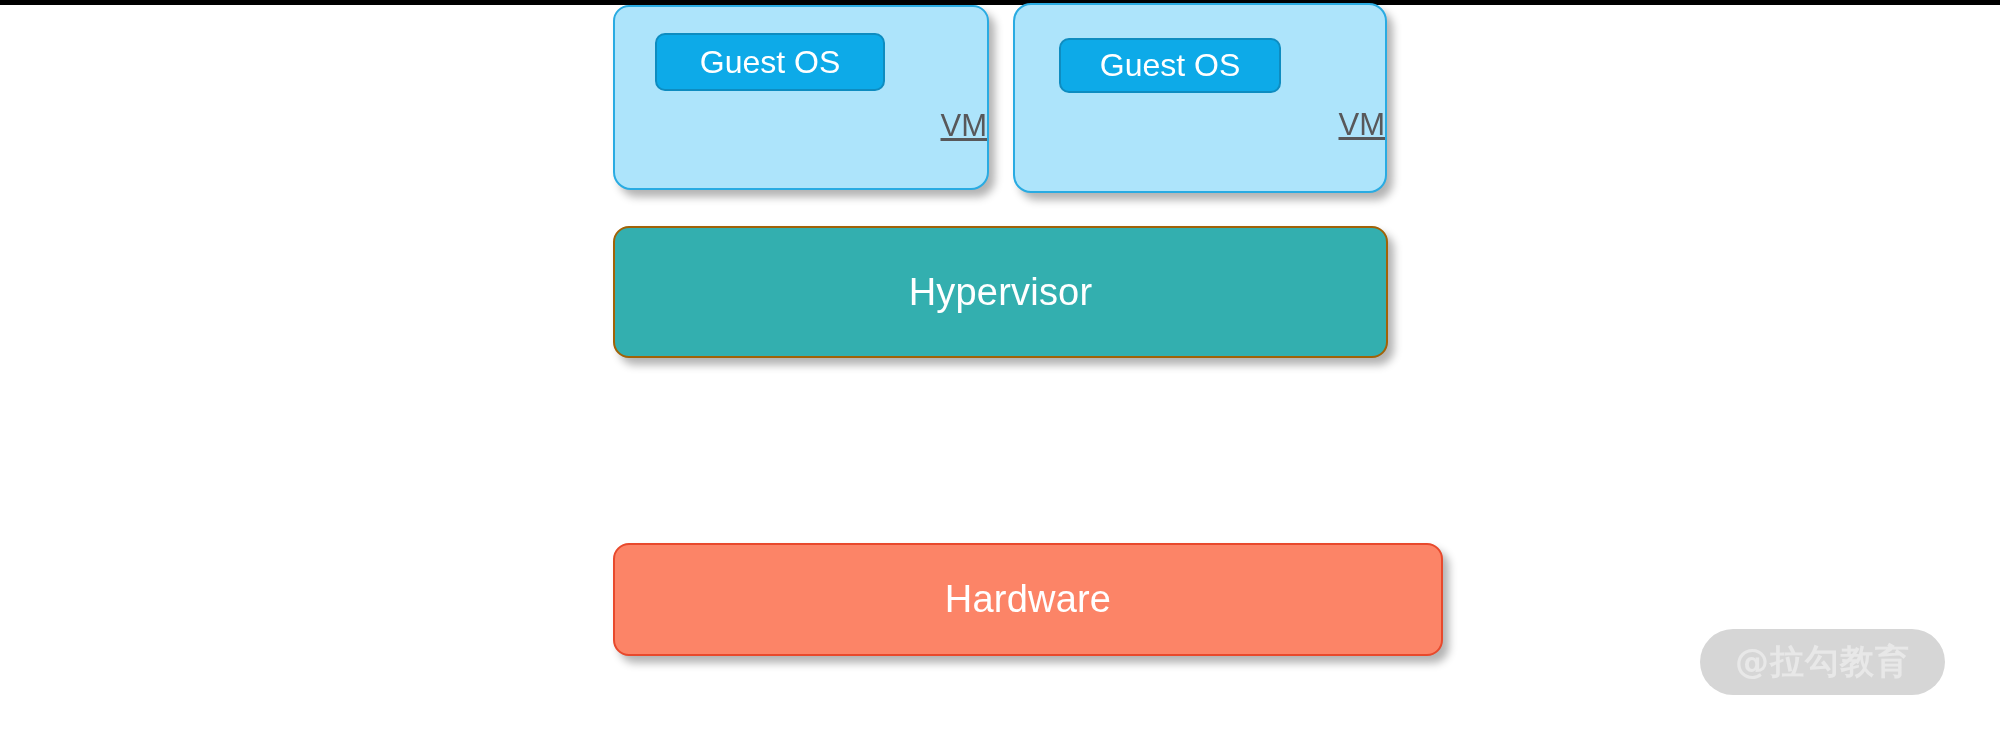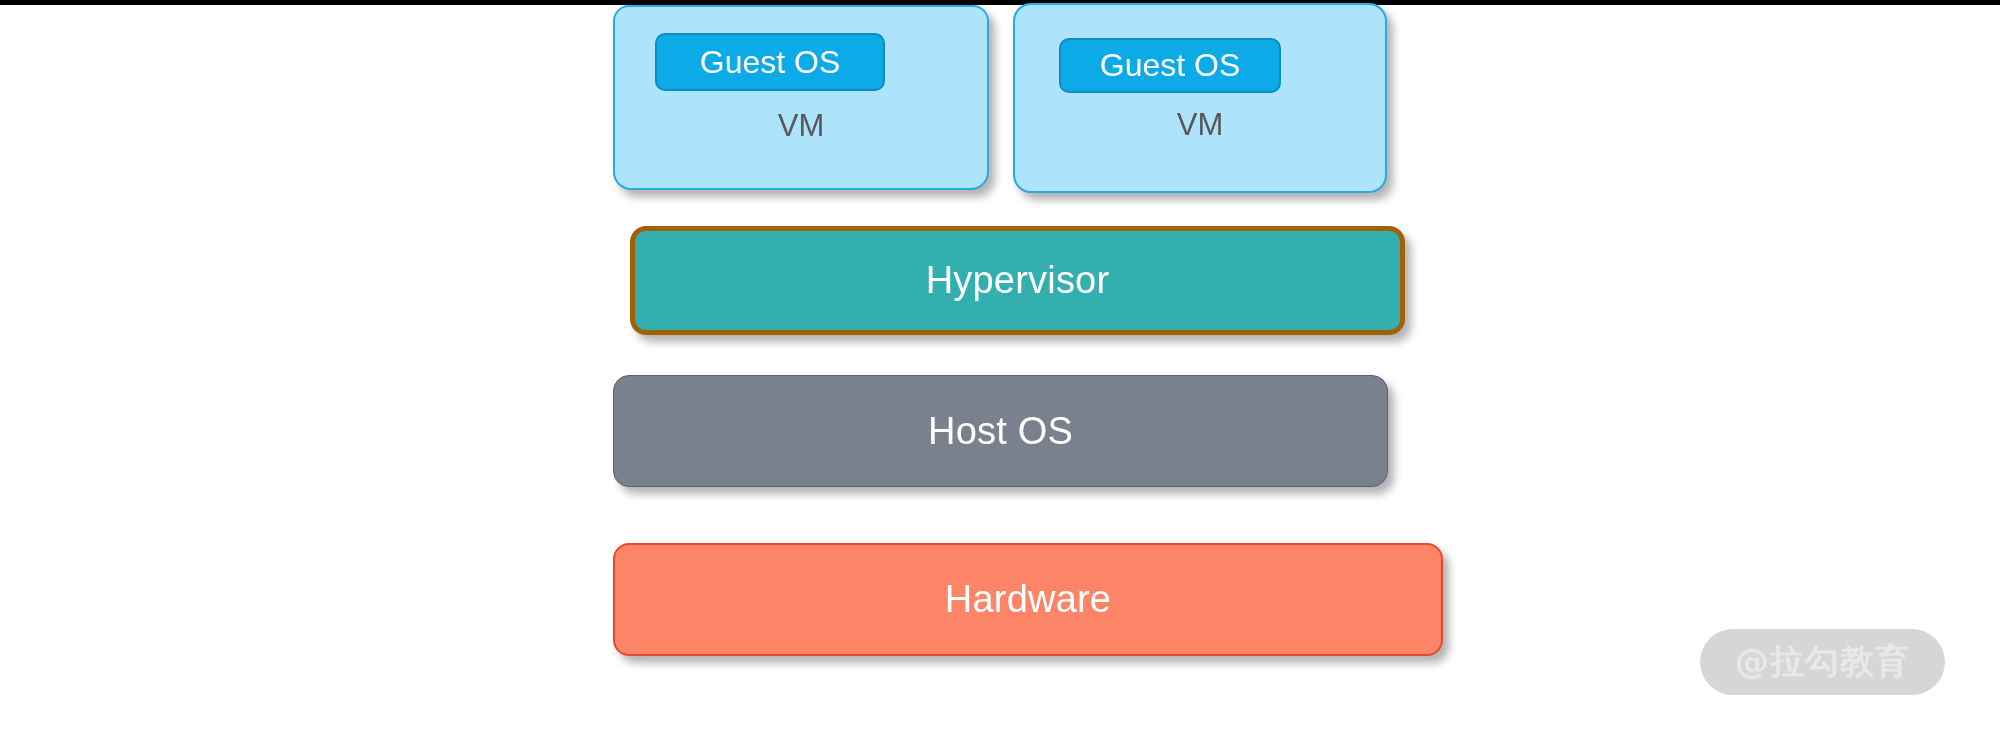--- a/index.html
+++ b/index.html
@@ -44,26 +44,26 @@
     align-items: center;
     justify-content: center;
     color: #ffffff;
     font-size: 38px;
     font-weight: 400;
     letter-spacing: 0.2px;
     box-shadow: 6px 7px 9px rgba(0,0,0,0.30);
   }
 
   .layer-hypervisor {
-    left: 630px;
+    left: 613px;
     top: 226px;
     width: 775px;
-    height: 109px;
+    height: 132px;
     background: #33AFAF;
-    border: 5px solid #a16207;
+    border: 2px solid #a16207;
   }
 
   .layer-hostos {
     left: 613px;
     top: 375px;
     width: 775px;
     height: 112px;
     background: #79818F;
     border: 1px solid #5B6370;
   }
@@ -129,24 +129,25 @@
     left: 44px;
     top: 33px;
     width: 222px;
     height: 55px;
   }
 
   
   .vm-label {
     position: absolute;
     width: 100%;
-    text-align: center;
+    text-align: right;
     color: #58585A;
     font-size: 31px;
     font-weight: 400;
+    text-decoration: underline;
   }
 
   .vm-box-left .vm-label  { left: 0; top: 101px; }
   .vm-box-right .vm-label { left: 0; top: 102px; }
 
   
   .watermark {
     position: absolute;
     left: 1700px;
     top: 629px;
@@ -178,21 +179,20 @@
     <div class="vm-label">VM</div>
   </div>
 
   <div class="vm-box vm-box-right">
     <div class="guest-os">Guest OS</div>
     <div class="vm-label">VM</div>
   </div>
 
   <div class="layer layer-hypervisor">Hypervisor</div>
 
-  <div class="layer layer-hostos">Host OS</div>
 
   <div class="layer layer-hardware">Hardware</div>
 
   <div class="watermark">
     <span class="watermark-text">@拉勾教育</span>
   </div>
 
 </div>
 
 </body></html>

